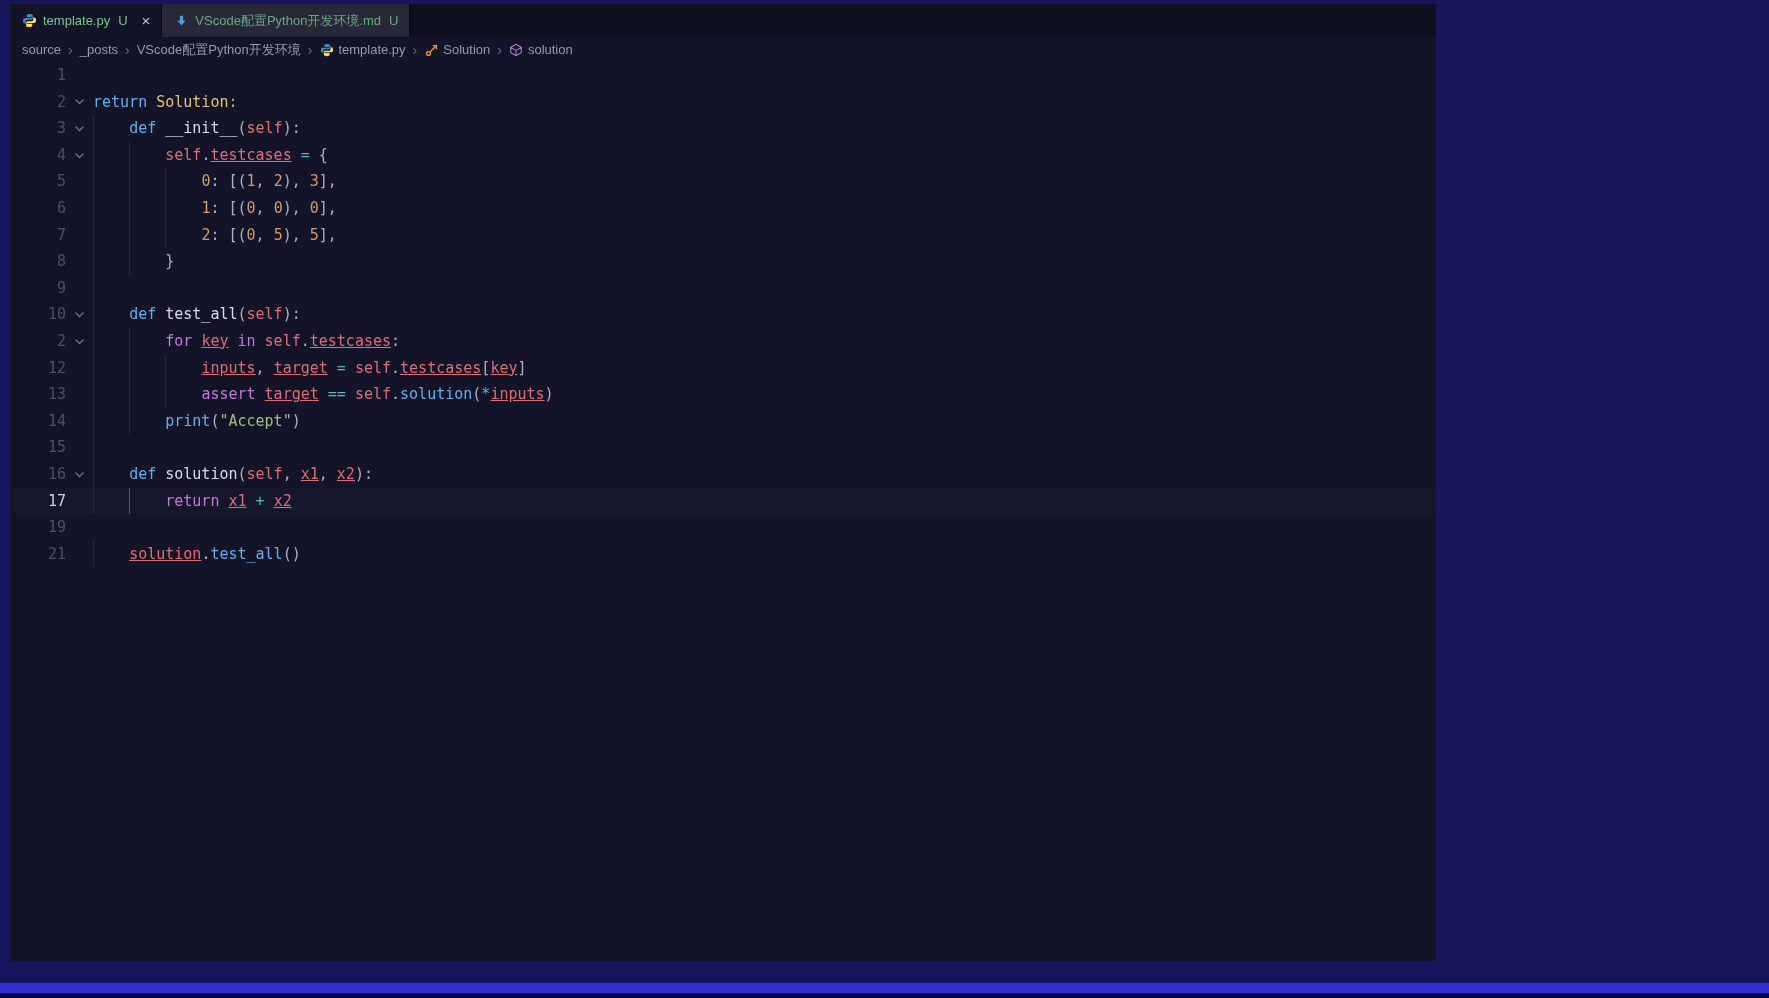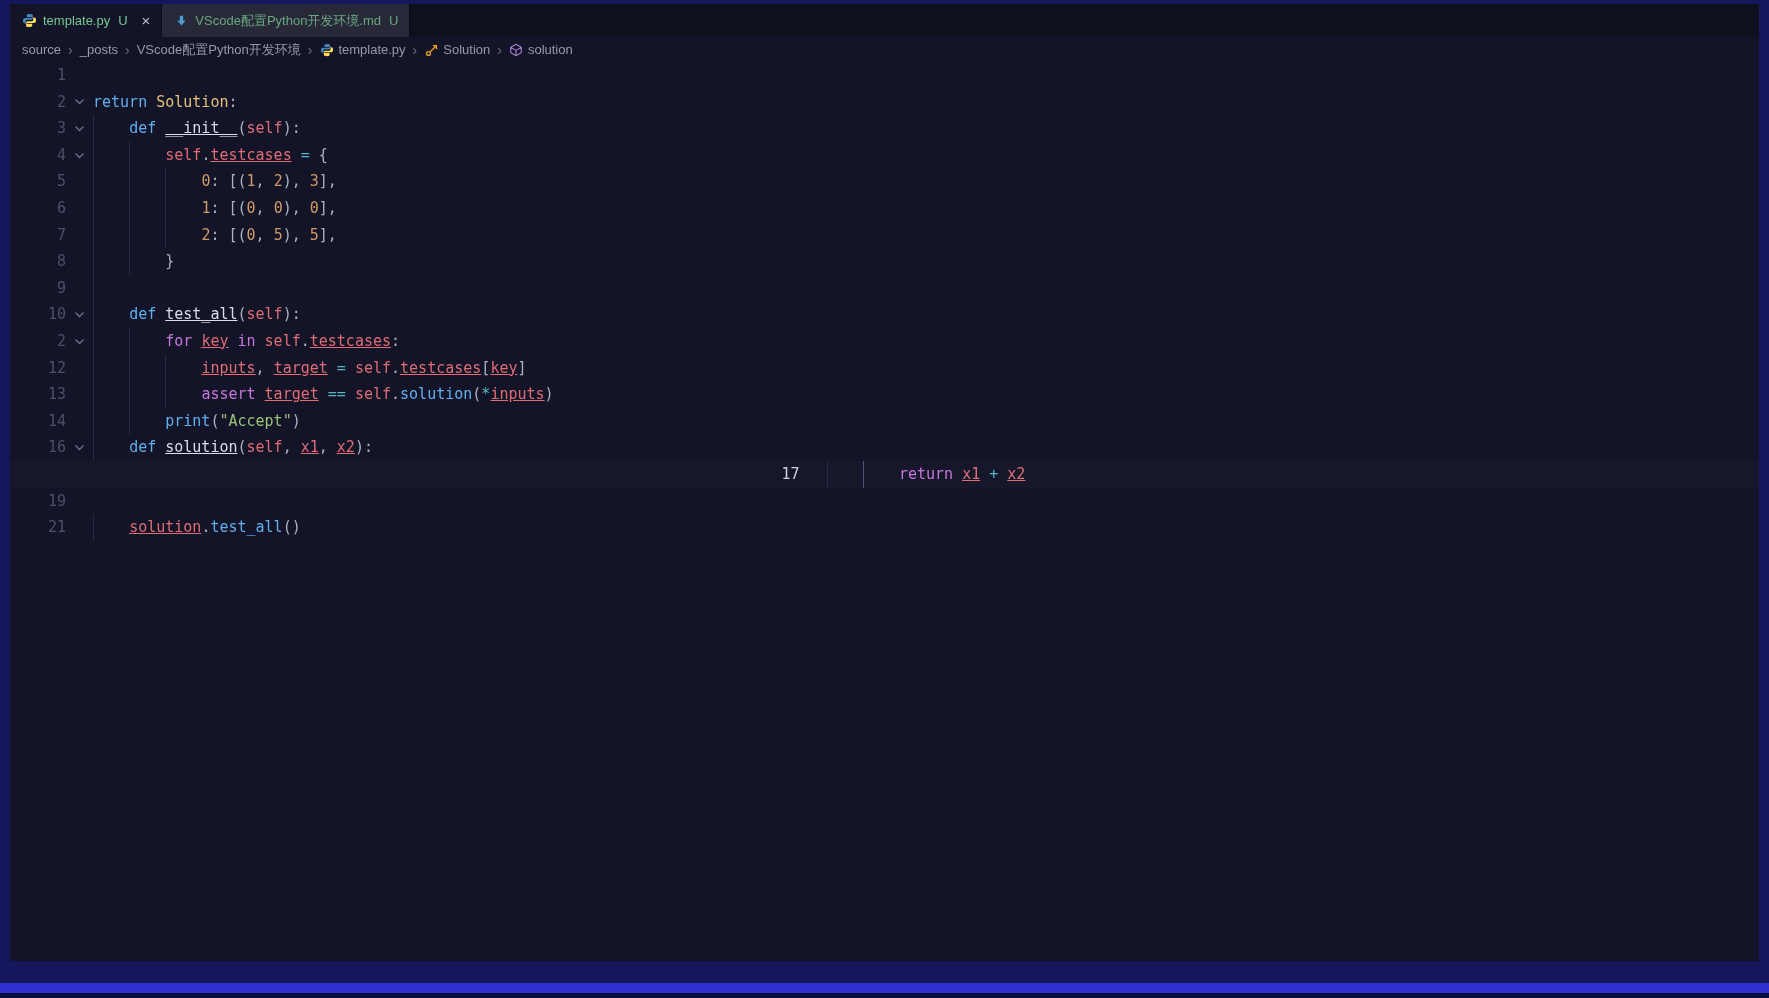--- a/index.html
+++ b/index.html
@@ -13,21 +13,21 @@
     --guide:#262a3e; --active-guide:#4f567a; --breadcrumb-text:#959aa8;
   }
   *{box-sizing:border-box;}
   html,body{margin:0;padding:0;}
   body{
     width:1769px;height:998px;position:relative;overflow:hidden;
     background:var(--frame-blue);
     font-family:"Liberation Sans",sans-serif;
   }
   .window{
-    position:absolute;left:10px;top:4px;width:1749px;height:957px;
+    position:absolute;left:10px;top:4px;width:1426px;height:957px;
     background:var(--editor-bg);display:flex;flex-direction:column;overflow:hidden;
   }
   .bottom-accent{position:absolute;left:0;bottom:5px;width:100%;height:10px;background:var(--accent-blue);}
   .bottom-edge{position:absolute;left:0;bottom:0;width:100%;height:5px;background:#0b0c3e;}
 
   
   .tab-bar{height:33px;background:var(--tabbar-bg);display:flex;align-items:stretch;flex:0 0 auto;}
   .tab{
     display:flex;align-items:center;gap:6px;padding:0 11px;font-size:13px;
     border-right:1px solid #0a0b16;cursor:default;white-space:nowrap;
@@ -49,34 +49,34 @@
   .crumb-sep{color:#6b7184;font-size:14px;}
   .crumb-icon{display:inline-flex;width:15px;height:15px;align-items:center;justify-content:center;}
 
   
   .editor{
     flex:1 1 auto;overflow:hidden;
     font-family:"DejaVu Sans Mono","Liberation Mono",monospace;
     font-size:15px;
   }
   .code-line{display:flex;height:26.6px;line-height:26.6px;}
-  .code-line.active{background:rgba(255,255,255,0.015);justify-content:center;}
+  .code-line.active{background:rgba(255,255,255,0.015);}
   .bp-cell{width:26px;flex:0 0 auto;display:flex;align-items:center;justify-content:center;}
   .bp-dot{width:15px;height:15px;border-radius:50%;background:var(--breakpoint-red);}
   .line-number{width:30px;flex:0 0 auto;text-align:right;color:var(--line-number);user-select:none;}
   .code-line.active .line-number{color:var(--active-line-number);}
   .fold-cell{width:27px;flex:0 0 auto;display:flex;align-items:center;justify-content:center;}
   .code-text{position:relative;white-space:pre;color:var(--plain);}
   .guide{position:absolute;top:0;bottom:0;width:1px;background:var(--guide);}
   .guide.active{background:var(--active-guide);}
 
   .tok-kw{color:var(--keyword);}
   .tok-ctrl{color:var(--control);}
   .tok-cls{color:var(--classname);}
-  .tok-fn{color:var(--function);text-decoration:underline;}
+  .tok-fn{color:var(--function);}
   .tok-meth{color:var(--method);}
   .tok-self{color:var(--self-param);}
   .tok-var{color:var(--variable);text-decoration:underline;}
   .tok-num{color:var(--number);}
   .tok-str{color:var(--string);}
   .tok-op{color:var(--operator);}
   .tok-pl{color:var(--plain);}
 </style>
 </head>
 <body>
@@ -249,20 +249,26 @@
         <div class="code-text"><span class="guide" style="left: 0ch;"></span><span class="guide" style="left: 4ch;"></span><span class="guide" style="left: 8ch;"></span><span class="tok-pl">            </span><span class="tok-ctrl">assert</span><span class="tok-pl"> </span><span class="tok-var">target</span><span class="tok-pl"> </span><span class="tok-op">==</span><span class="tok-pl"> </span><span class="tok-self">self</span><span class="tok-pl">.</span><span class="tok-meth">solution</span><span class="tok-pl">(</span><span class="tok-op">*</span><span class="tok-var">inputs</span><span class="tok-pl">)</span></div>
       </div>
       <div class="code-line">
         <div class="bp-cell"></div>
         <div class="line-number">14</div>
         <div class="fold-cell"></div>
         <div class="code-text"><span class="guide" style="left: 0ch;"></span><span class="guide" style="left: 4ch;"></span><span class="tok-pl">        </span><span class="tok-meth">print</span><span class="tok-pl">(</span><span class="tok-str">"Accept"</span><span class="tok-pl">)</span></div>
       </div>
       <div class="code-line">
         <div class="bp-cell"></div>
+        <div class="line-number">15</div>
+        <div class="fold-cell"></div>
+        <div class="code-text"><span class="guide" style="left: 0ch;"></span></div>
+      </div>
+      <div class="code-line">
+        <div class="bp-cell"></div>
         <div class="line-number">16</div>
         <div class="fold-cell">
           <svg width="11" height="11" viewBox="0 0 11 11">
             <path d="M1.5 3.5 L5.5 7.5 L9.5 3.5" fill="none" stroke="#6d7389" stroke-width="1.3"></path>
           </svg>
         </div>
         <div class="code-text"><span class="guide" style="left: 0ch;"></span><span class="tok-pl">    </span><span class="tok-kw">def</span><span class="tok-pl"> </span><span class="tok-fn">solution</span><span class="tok-pl">(</span><span class="tok-self">self</span><span class="tok-pl">, </span><span class="tok-var">x1</span><span class="tok-pl">, </span><span class="tok-var">x2</span><span class="tok-pl">):</span></div>
       </div>
       <div class="code-line active">
         <div class="bp-cell"></div>

